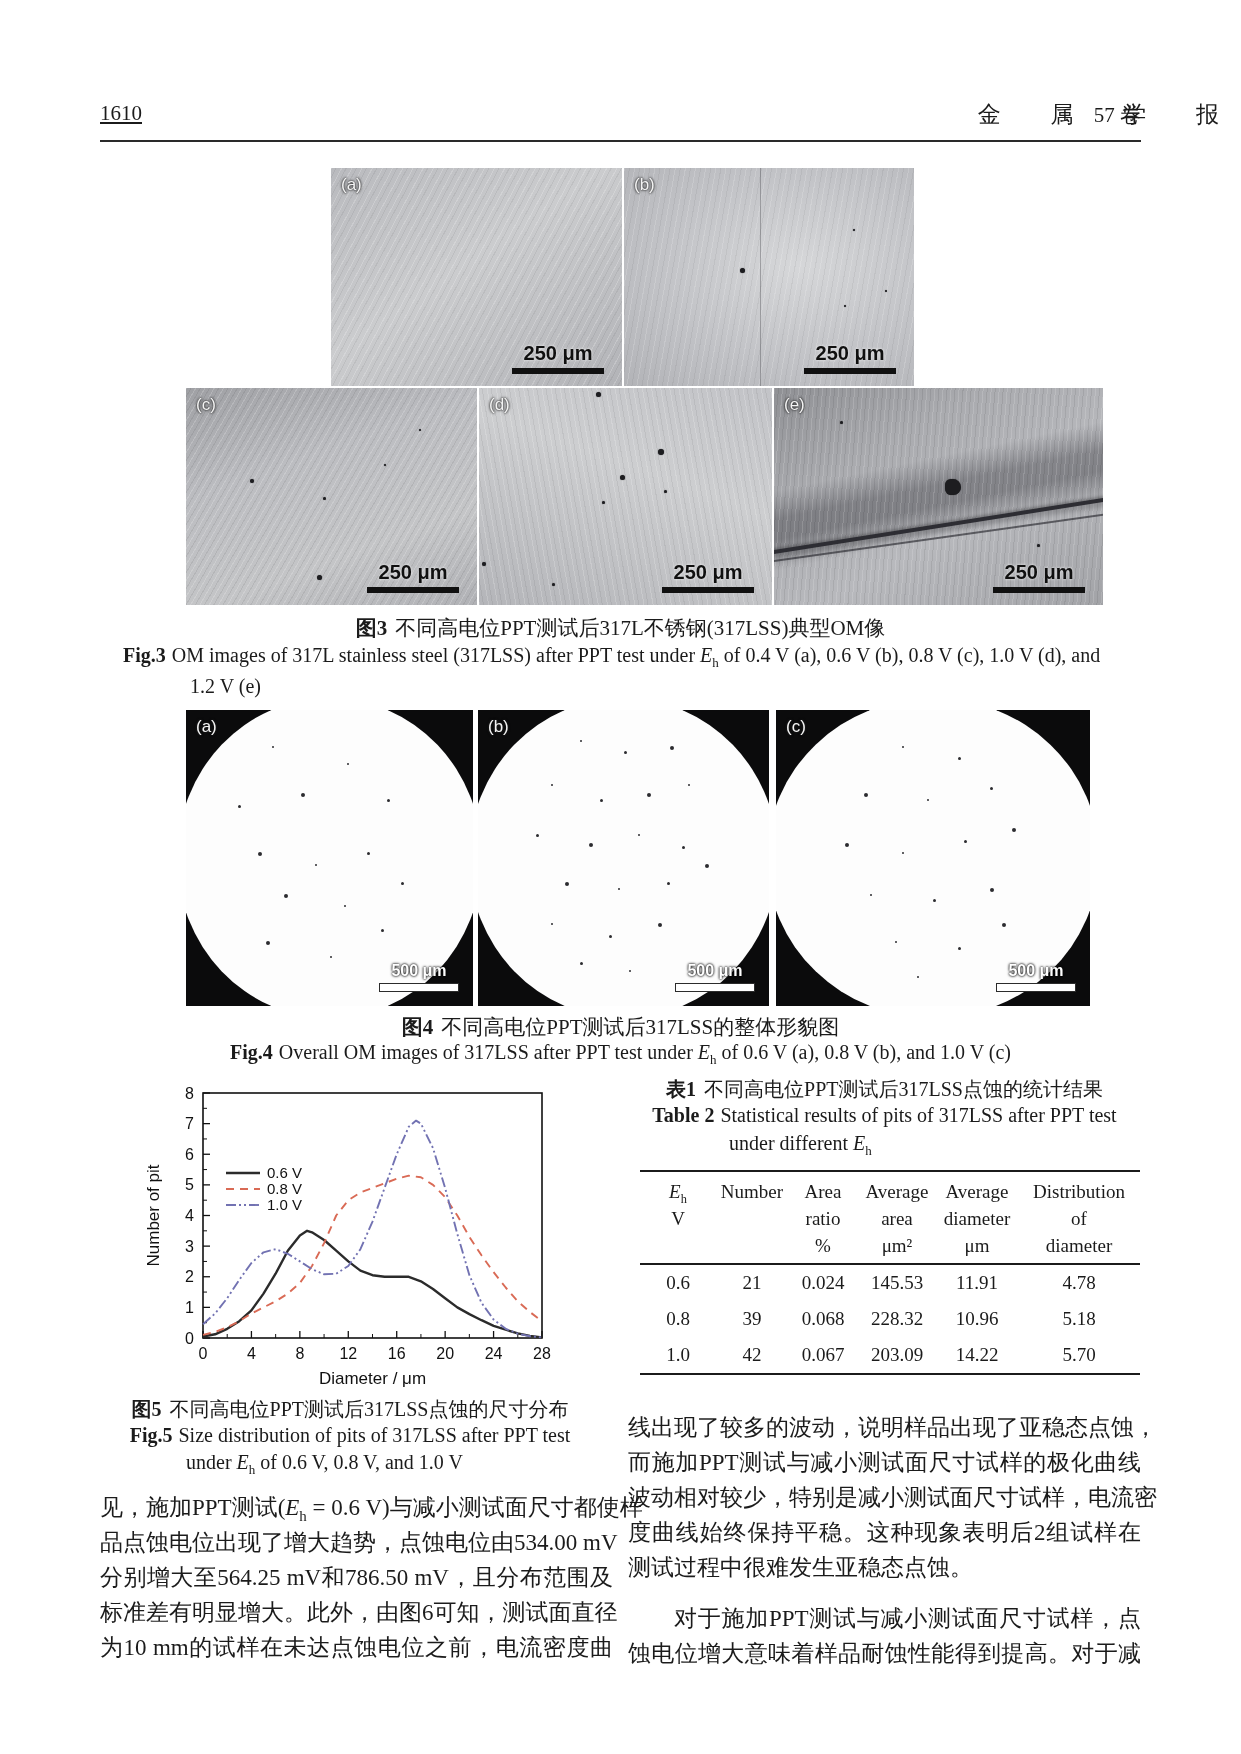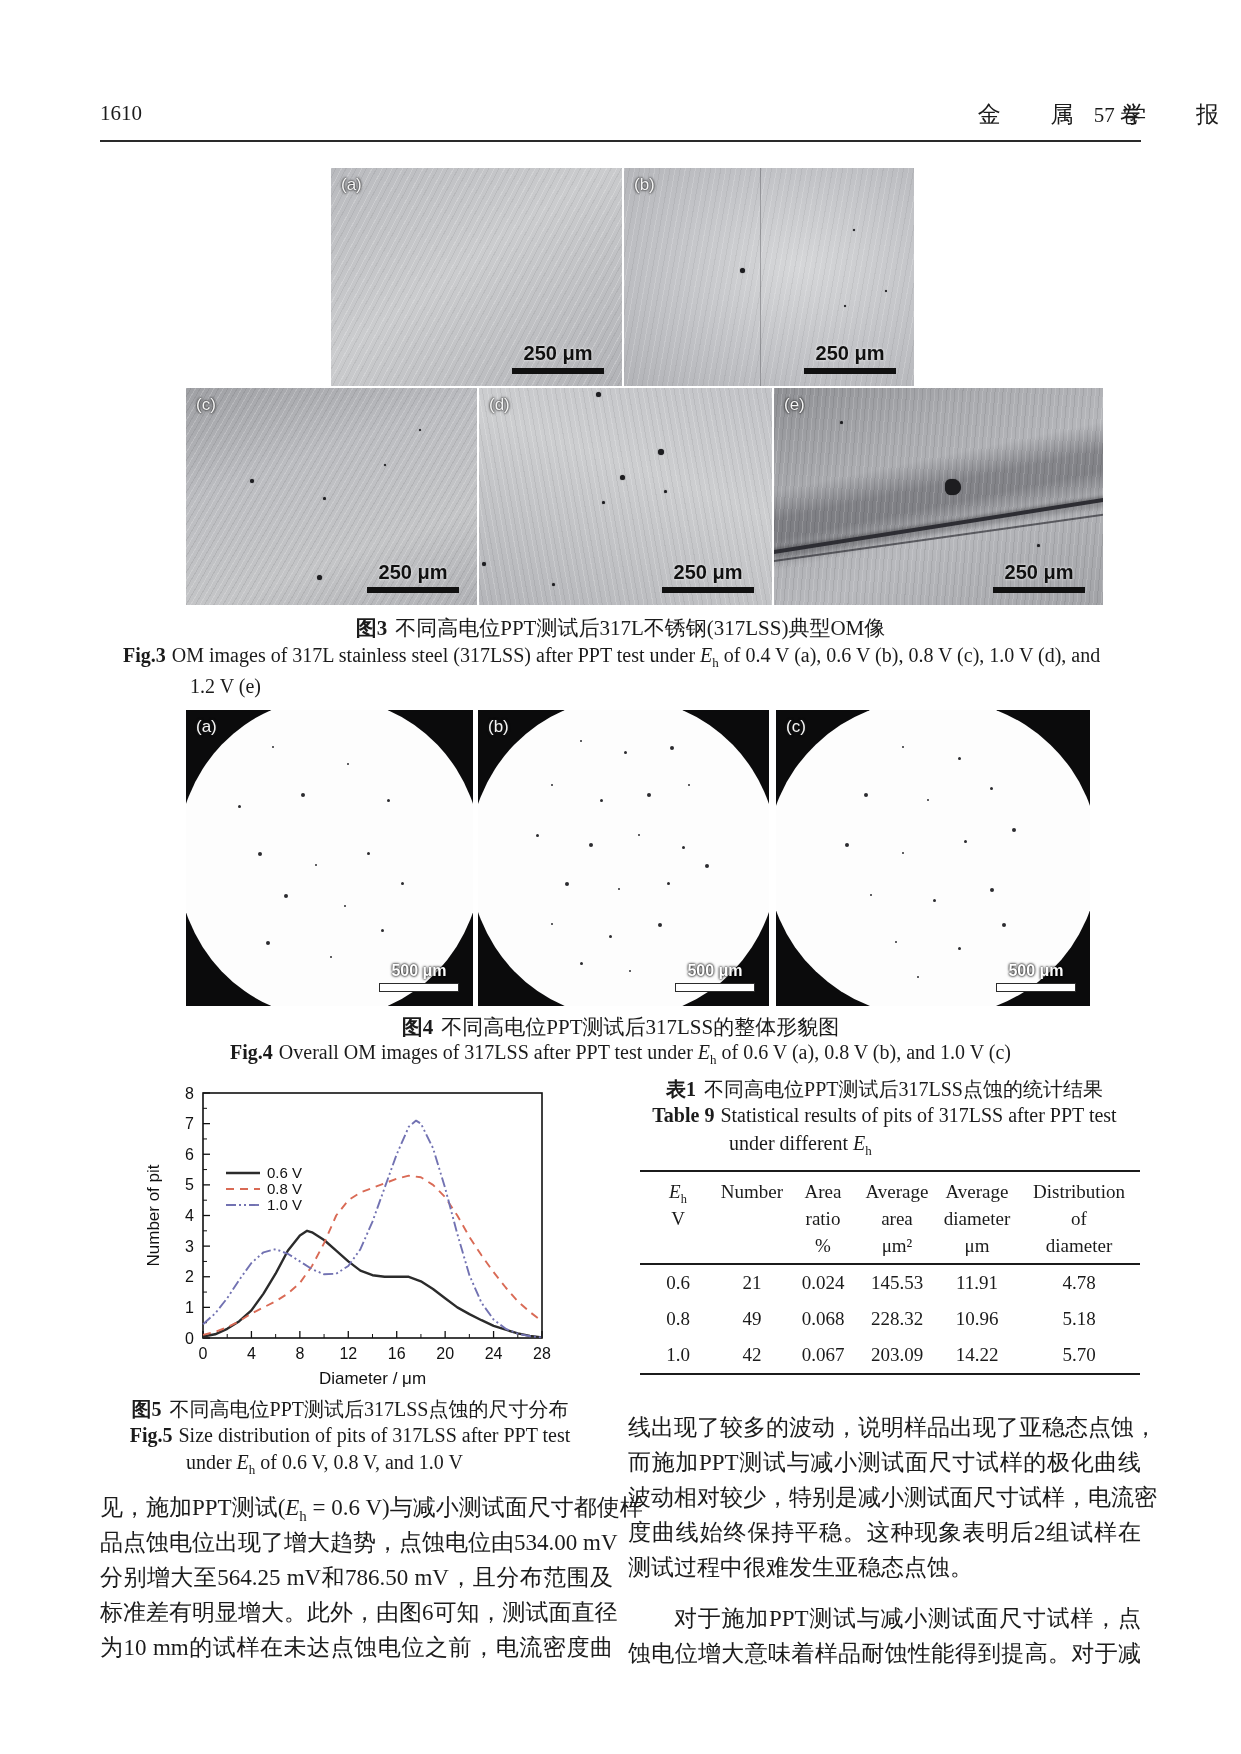--- a/index.html
+++ b/index.html
@@ -1,21 +1,21 @@
 <!DOCTYPE html>
 <html><head>
 <meta charset="utf-8">
 <style>
   html,body{margin:0;padding:0;background:#888;}
   .page{position:relative;width:1241px;height:1754px;margin:0 auto;background:#fff;
         font-family:"Liberation Serif","DejaVu Serif",serif;color:#1b1b1b;overflow:hidden;}
   .abs{position:absolute;}
 
   
-  .hdr-left{position:absolute;left:100px;top:101px;font-size:21px;}
+  .hdr-left{position:absolute;left:100px;top:101px;font-size:21px;text-decoration:underline;}
   .hdr-center{position:absolute;left:0;top:99px;width:1241px;text-align:right;font-size:23px;letter-spacing:22px;}
   .hdr-right{position:absolute;right:100px;top:101px;font-size:21px;}
   .hdr-rule{position:absolute;left:100px;top:140px;width:1041px;height:2px;background:#2a2a2a;}
 
   
   .micro{position:absolute;overflow:hidden;}
   .f3a{background:repeating-linear-gradient(118deg,rgba(255,255,255,.20) 0 1px,transparent 1px 4px,rgba(0,0,0,.06) 4px 5px,transparent 5px 9px),
        linear-gradient(145deg,#b9babe 0%,#cbccce 45%,#b2b3b7 100%);}
   .f3b{background:repeating-linear-gradient(100deg,rgba(255,255,255,.16) 0 1px,transparent 1px 5px,rgba(0,0,0,.05) 5px 6px,transparent 6px 10px),
        radial-gradient(ellipse at 60% 45%,#d6d7d9 0%,#c0c1c5 60%,#b2b3b7 100%);}
@@ -307,21 +307,21 @@
         <line x1="86" y1="111" x2="120" y2="111" stroke="#d96a55" stroke-width="1.9" stroke-dasharray="8 6"></line>
         <text x="127" y="116" font-size="15">0.8 V</text>
         <polyline points="63.0,246.2 75.1,235.5 87.2,220.2 99.3,201.8 111.4,185.0 123.5,174.3 135.6,171.2 147.8,175.8 159.9,183.4 172.0,191.1 184.1,196.3 196.2,195.7 208.3,188.0 220.4,171.2 232.5,143.6 244.6,109.9 256.7,76.3 268.8,48.7 276.1,42.6 280.9,45.6 293.0,70.1 305.1,109.9 317.3,155.9 329.4,197.2 341.5,224.8 353.6,241.6 365.7,250.8 377.8,255.7 389.9,258.2 402.0,259.4" fill="none" stroke="#7272b2" stroke-width="1.9" stroke-dasharray="10 3 2 3 2 3" stroke-linejoin="round"></polyline>
         <line x1="86" y1="127" x2="120" y2="127" stroke="#7272b2" stroke-width="1.9" stroke-dasharray="10 3 2 3 2 3"></line>
         <text x="127" y="132" font-size="15">1.0 V</text>
       </g>
     </svg>
 
   <div class="cap-zh abs" style="left:628px;top:1076px;width:513px;font-size:20px"><b>表1</b><span>不同高电位PPT测试后317LSS点蚀的统计结果</span></div>
   <div class="cap-en cap-center abs" style="left:628px;top:1104px;width:513px;font-size:20px">
-    <b>Table 9</b><span>Statistical results of pits of 317LSS after PPT test</span>
+    <b>Table 2</b><span>Statistical results of pits of 317LSS after PPT test</span>
   </div>
   <div class="cap-en abs" style="left:729px;top:1132px;font-size:20px">
     <span>under different </span><i class="var">E</i><sub>h</sub>
   </div>
 
   <div class="t1">
     <div class="t1-rule"></div>
     <div class="t1-head">
       <div class="t1-col c1">
         <div><i class="var">E</i><sub>h</sub></div>
@@ -358,21 +358,21 @@
     <div class="t1-row">
       <div class="c1">0.6</div>
         <div class="c2">21</div>
         <div class="c3">0.024</div>
         <div class="c4">145.53</div>
         <div class="c5">11.91</div>
         <div class="c6">4.78</div>
     </div>
     <div class="t1-row">
       <div class="c1">0.8</div>
-        <div class="c2">49</div>
+        <div class="c2">39</div>
         <div class="c3">0.068</div>
         <div class="c4">228.32</div>
         <div class="c5">10.96</div>
         <div class="c6">5.18</div>
     </div>
     <div class="t1-row">
       <div class="c1">1.0</div>
         <div class="c2">42</div>
         <div class="c3">0.067</div>
         <div class="c4">203.09</div>

